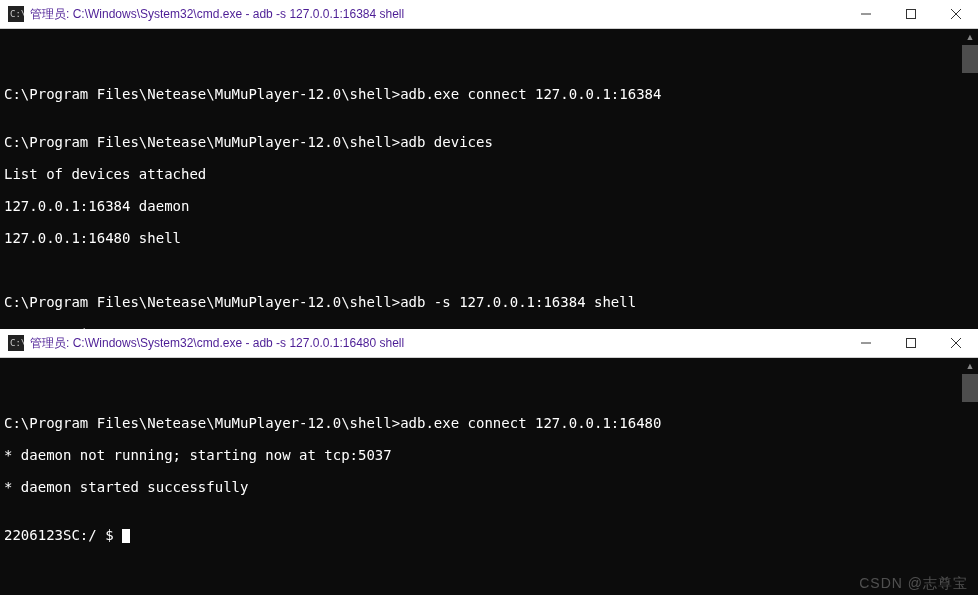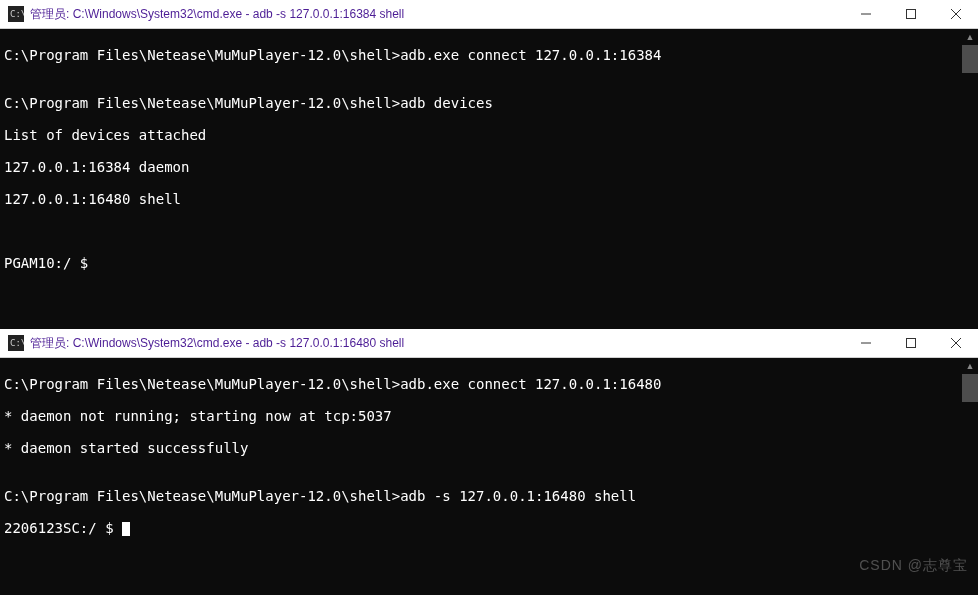--- a/index.html
+++ b/index.html
@@ -65,20 +65,21 @@
       flex: 1;
       background: #0c0c0c;
       color: #ffffff;
       font-family: "NSimSun", "SimSun", "Consolas", monospace;
       font-size: 14px;
       line-height: 16px;
       padding: 2px 4px;
       position: relative;
       white-space: pre;
       overflow: hidden;
+      margin-top: 39px;
     }
     .scroll-thumb {
       position: absolute;
       right: 0;
       width: 16px;
       background: #4d4d4d;
     }
     .scroll-arrow {
       position: absolute;
       right: 0;
@@ -94,21 +95,21 @@
     .cursor {
       display: inline-block;
       width: 8px;
       height: 14px;
       background: #ffffff;
       vertical-align: text-bottom;
     }
     .watermark {
       position: absolute;
       right: 10px;
-      bottom: 20px;
+      bottom: 2px;
       color: rgba(220,220,220,0.32);
       font-size: 14px;
       letter-spacing: 1px;
       pointer-events: none;
       font-family: "Microsoft YaHei", sans-serif;
     }
   </style>
 </head>
 <body>
 
@@ -142,20 +143,21 @@
   </div>
   <div class="terminal-body">
 <span class="term-line">C:\Program Files\Netease\MuMuPlayer-12.0\shell&gt;adb.exe connect 127.0.0.1:16384</span>
 <span class="term-line"></span>
 <span class="term-line">C:\Program Files\Netease\MuMuPlayer-12.0\shell&gt;adb devices</span>
 <span class="term-line">List of devices attached</span>
 <span class="term-line">127.0.0.1:16384 daemon</span>
 <span class="term-line">127.0.0.1:16480 shell</span>
 <span class="term-line"></span>
 <span class="term-line"></span>
+<span class="term-line">C:\Program Files\Netease\MuMuPlayer-12.0\shell&gt;adb -s 127.0.0.1:16384 shell</span>
 <span class="term-line">PGAM10:/ $</span>
   </div>
   <div class="scroll-arrow" style="top:29px">▲</div>
   <div class="scroll-thumb" style="top:45px;height:28px"></div>
 </div>
 
 <div class="window window-bottom">
   <div class="title-bar">
     <span class="title-bar-icon">
       <svg viewBox="0 0 16 16">
@@ -181,20 +183,19 @@
             <line x1="10" y1="0" x2="0" y2="10" stroke="#333" stroke-width="1"></line>
           </svg>
       </div>
     </div>
   </div>
   <div class="terminal-body">
 <span class="term-line">C:\Program Files\Netease\MuMuPlayer-12.0\shell&gt;adb.exe connect 127.0.0.1:16480</span>
 <span class="term-line">* daemon not running; starting now at tcp:5037</span>
 <span class="term-line">* daemon started successfully</span>
 <span class="term-line"></span>
-<span class="term-line">C:\Program Files\Netease\MuMuPlayer-12.0\shell&gt;adb -s 127.0.0.1:16480 shell</span>
 <span class="term-line"><span>2206123SC:/ $ </span><span class="cursor"></span></span>
   </div>
   <div class="scroll-arrow" style="top:29px">▲</div>
   <div class="scroll-thumb" style="top:45px;height:28px"></div>
 </div>
 
 <div class="watermark">CSDN @志尊宝</div>
 
 </body></html>

